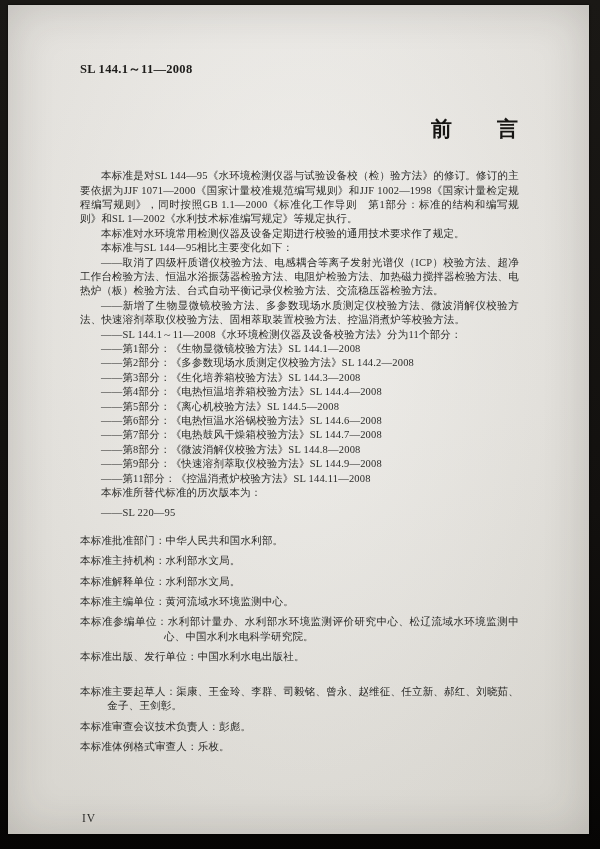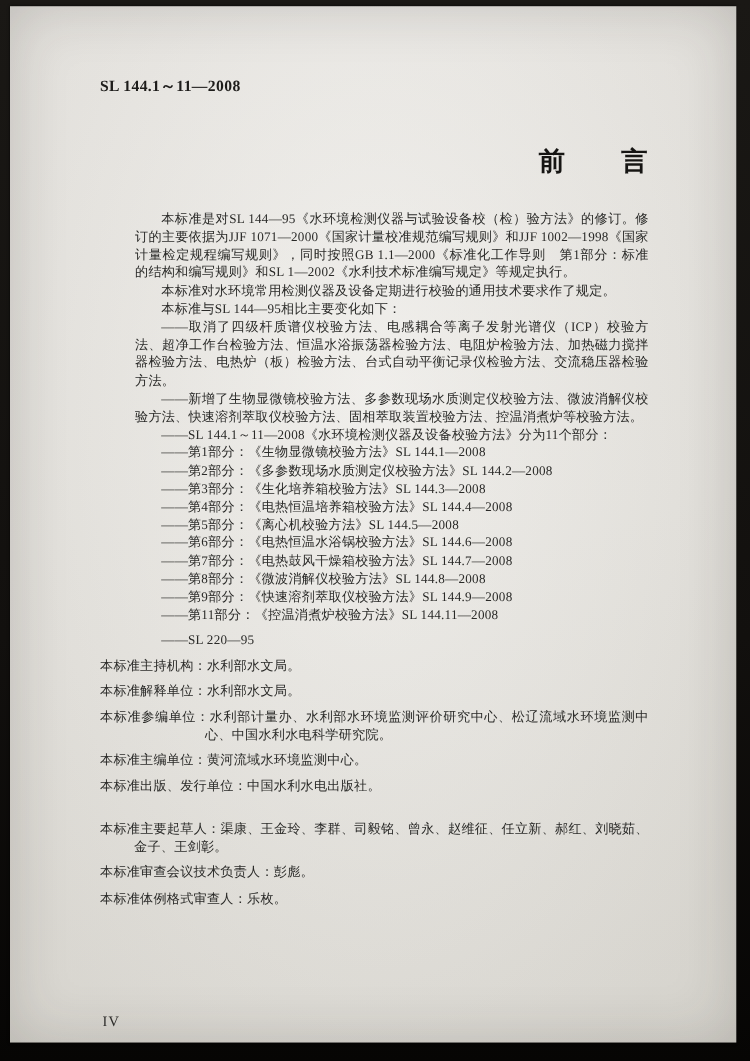--- a/index.html
+++ b/index.html
@@ -48,21 +48,21 @@
   }
   .bodytext {
     font-size: 10.5px;
     line-height: 14.4px;
     letter-spacing: 0.2px;
   }
   .bodytext p {
     margin: 0;
     text-align: justify;
   }
-  .bodytext p.ind { text-indent: 2em; margin-left: 28px; }
+  .bodytext p.ind { text-indent: 2em; }
   .bodytext p.meta { margin-top: 6px; }
   .bodytext p.gap-sm { margin-top: 6px; }
   .bodytext p.gap-lg { margin-top: 13px; }
   .bodytext p.hang8 { padding-left: 8em; text-indent: -8em; }
   .bodytext p.hang3 { padding-left: 2.6em; text-indent: -2.6em; margin-top: 20px; }
   .page-num {
     position: absolute;
     left: 74px;
     bottom: 10px;
     font-size: 11.5px;
@@ -91,25 +91,27 @@
       <p class="ind">——第1部分：《生物显微镜校验方法》SL 144.1—2008</p>
       <p class="ind">——第2部分：《多参数现场水质测定仪校验方法》SL 144.2—2008</p>
       <p class="ind">——第3部分：《生化培养箱校验方法》SL 144.3—2008</p>
       <p class="ind">——第4部分：《电热恒温培养箱校验方法》SL 144.4—2008</p>
       <p class="ind">——第5部分：《离心机校验方法》SL 144.5—2008</p>
       <p class="ind">——第6部分：《电热恒温水浴锅校验方法》SL 144.6—2008</p>
       <p class="ind">——第7部分：《电热鼓风干燥箱校验方法》SL 144.7—2008</p>
       <p class="ind">——第8部分：《微波消解仪校验方法》SL 144.8—2008</p>
       <p class="ind">——第9部分：《快速溶剂萃取仪校验方法》SL 144.9—2008</p>
       <p class="ind">——第11部分：《控温消煮炉校验方法》SL 144.11—2008</p>
+      <p class="ind">本标准所替代标准的历次版本为：</p>
       <p class="ind gap-sm">——SL 220—95</p>
+      <p class="meta gap-lg">本标准批准部门：中华人民共和国水利部。</p>
       <p class="meta">本标准主持机构：水利部水文局。</p>
       <p class="meta">本标准解释单位：水利部水文局。</p>
+      <p class="meta">本标准主编单位：黄河流域水环境监测中心。</p>
       <p class="meta hang8">本标准参编单位：水利部计量办、水利部水环境监测评价研究中心、松辽流域水环境监测中心、中国水利水电科学研究院。</p>
-      <p class="meta">本标准主编单位：黄河流域水环境监测中心。</p>
       <p class="meta">本标准出版、发行单位：中国水利水电出版社。</p>
       <p class="meta hang3">本标准主要起草人：渠康、王金玲、李群、司毅铭、曾永、赵维征、任立新、郝红、刘晓茹、金子、王剑彰。</p>
       <p class="meta">本标准审查会议技术负责人：彭彪。</p>
       <p class="meta">本标准体例格式审查人：乐枚。</p>
     </div>
 
     <div class="page-num">IV</div>
 
   </div>
 </div>

